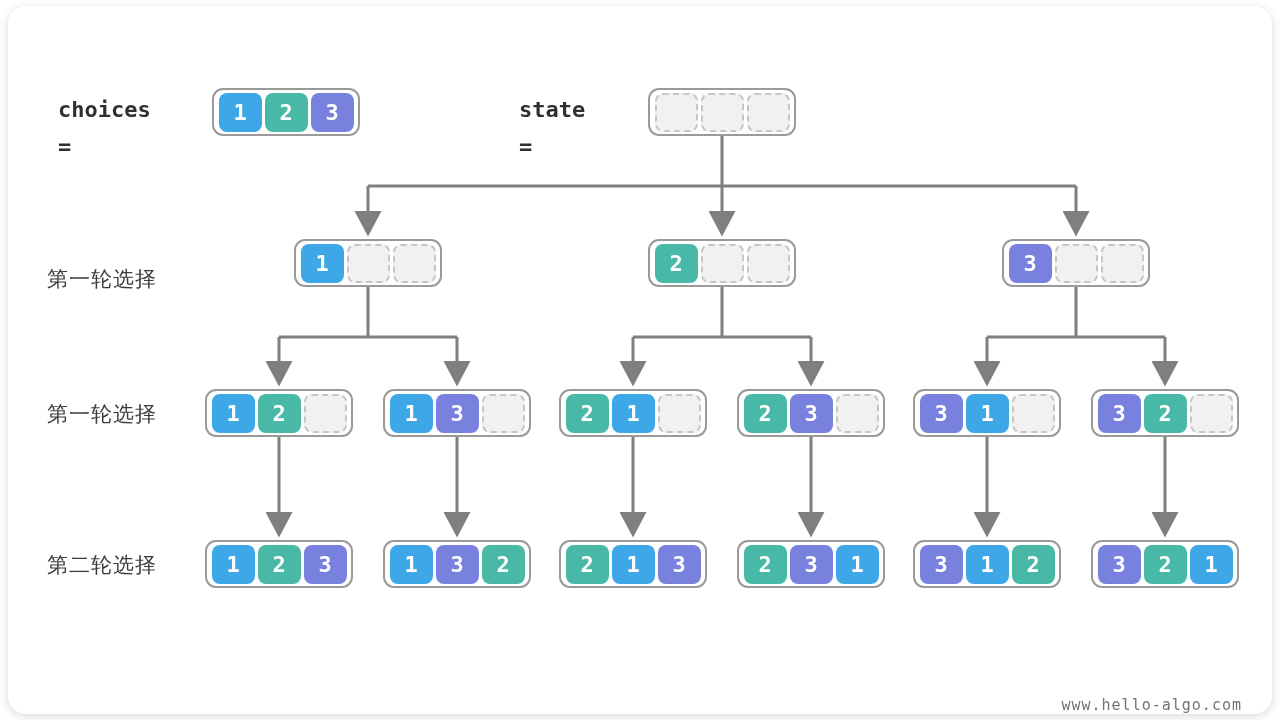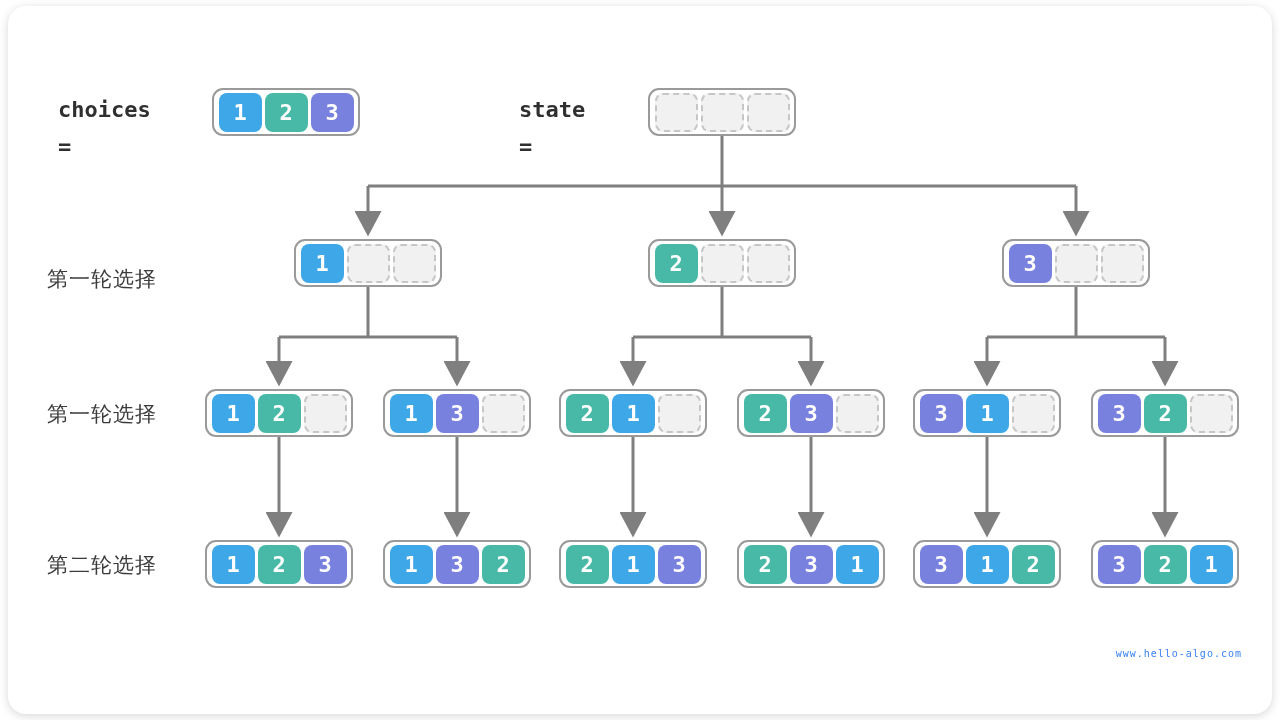--- a/index.html
+++ b/index.html
@@ -31,23 +31,23 @@
     display:flex; align-items:center; justify-content:center; gap:3px;
   }
   .cell {
     width:43px; height:39px; border-radius:8px; box-sizing:border-box;
     display:flex; align-items:center; justify-content:center;
     font-family:"DejaVu Sans Mono", monospace; font-weight:bold;
     font-size:22px; color:#ffffff;
   }
   .cell.empty { background:#f1f1f1; border:2px dashed #c6c6c6; }
   .watermark {
-    position:absolute; right:38px; top:648px;
-    font-family:"DejaVu Sans Mono", monospace; font-size:10px;
-    color:#3b82f6; letter-spacing:1px;
+    position:absolute; right:38px; top:696px;
+    font-family:"DejaVu Sans Mono", monospace; font-size:15px;
+    color:#737373; letter-spacing:1px;
   }
 </style>
 </head>
 <body>
 
 <div class="canvas">
   <div class="card"></div>
 
   <svg class="connectors" width="1280" height="720">
     <defs>

